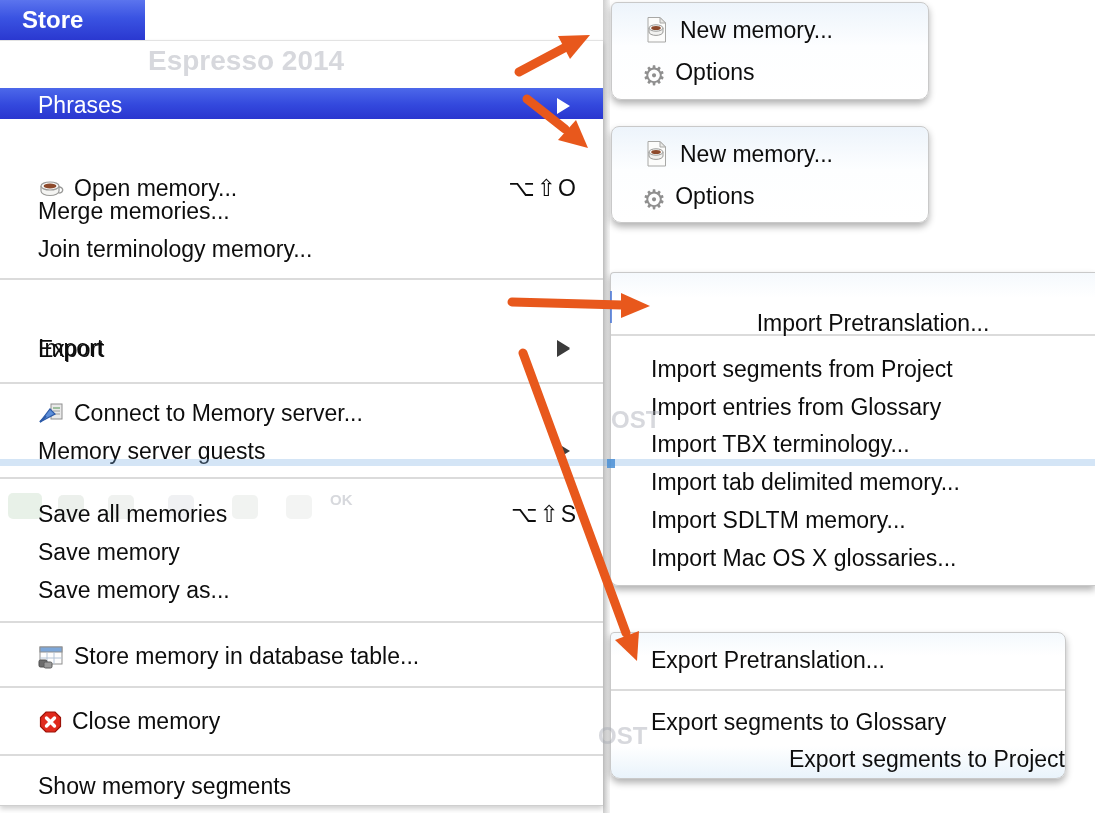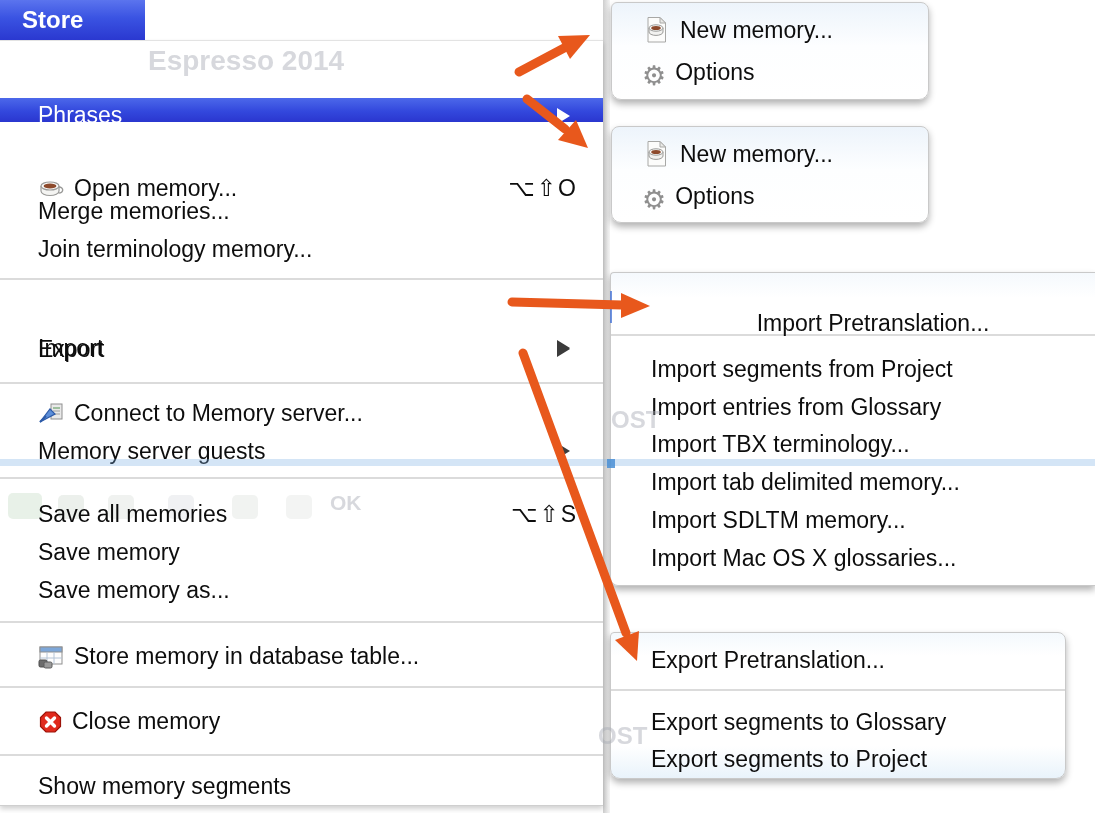--- a/index.html
+++ b/index.html
@@ -92,24 +92,24 @@
 
 <div class="panel" id="main-panel">
 
   <div class="bleed" style="left:148px;top:4px;font-size:28px;">Espresso 2014</div>
   <div class="bleed-blob" style="left:8px;top:452px;width:34px;height:26px;background:rgba(150,190,150,0.22);"></div>
   <div class="bleed-blob" style="left:58px;top:454px;width:26px;height:24px;background:rgba(160,180,160,0.20);"></div>
   <div class="bleed-blob" style="left:108px;top:454px;width:26px;height:24px;background:rgba(170,185,170,0.18);"></div>
   <div class="bleed-blob" style="left:168px;top:454px;width:26px;height:24px;background:rgba(170,180,190,0.18);"></div>
   <div class="bleed-blob" style="left:232px;top:454px;width:26px;height:24px;background:rgba(175,190,175,0.18);"></div>
   <div class="bleed-blob" style="left:286px;top:454px;width:26px;height:24px;background:rgba(180,185,180,0.16);"></div>
-  <div class="bleed" style="left:330px;top:450px;font-size:21px;">OK</div>
-
-
-  <div class="mi hl" style="top:57px;height:24px;line-height:35px;">
+  <div class="bleed" style="left:330px;top:450px;font-size:15px;">OK</div>
+
+
+  <div class="mi hl" style="top:47px;height:31px;line-height:35px;">
     <span class="lbl">Phrases</span>
     <span class="tri"></span>
   </div>
 
   <div class="mi" style="top:128px;">
     <span class="ic">
       <svg width="27" height="24" viewBox="0 0 27 24">
         <path d="M3 9 v5 a9 4.5 0 0 0 18 0 v-5" fill="#f4f4f2" stroke="#9a9a98" stroke-width="1.2"></path>
         <ellipse cx="12" cy="9" rx="9" ry="4" fill="#fbfbfa" stroke="#9a9a98" stroke-width="1.2"></ellipse>
         <ellipse cx="12" cy="9" rx="6.4" ry="2.6" fill="#8d4a2c"></ellipse>
@@ -268,21 +268,21 @@
 </div>
 
 <div class="panel sub-panel" id="export-panel">
   <div class="li" style="top:8px;">
     <span class="lbl">Export Pretranslation...</span>
   </div>
   <div class="sep" style="top:56px;"></div>
   <div class="li" style="top:70px;">
     <span class="lbl">Export segments to Glossary</span>
   </div>
-  <div class="li" style="top:107px;">
+  <div class="li" style="top:107px;text-align:right;">
     <span class="lbl">Export segments to Project</span>
   </div>
 </div>
 
 <div id="bleed-band"></div>
 <div id="bleed-square"></div>
 <div id="bleed-vline"></div>
 <div class="bleed" style="left:611px;top:406px;font-size:24px;z-index:5;">OST</div>
 <div class="bleed" style="left:598px;top:722px;font-size:24px;z-index:5;">OST</div>
 

